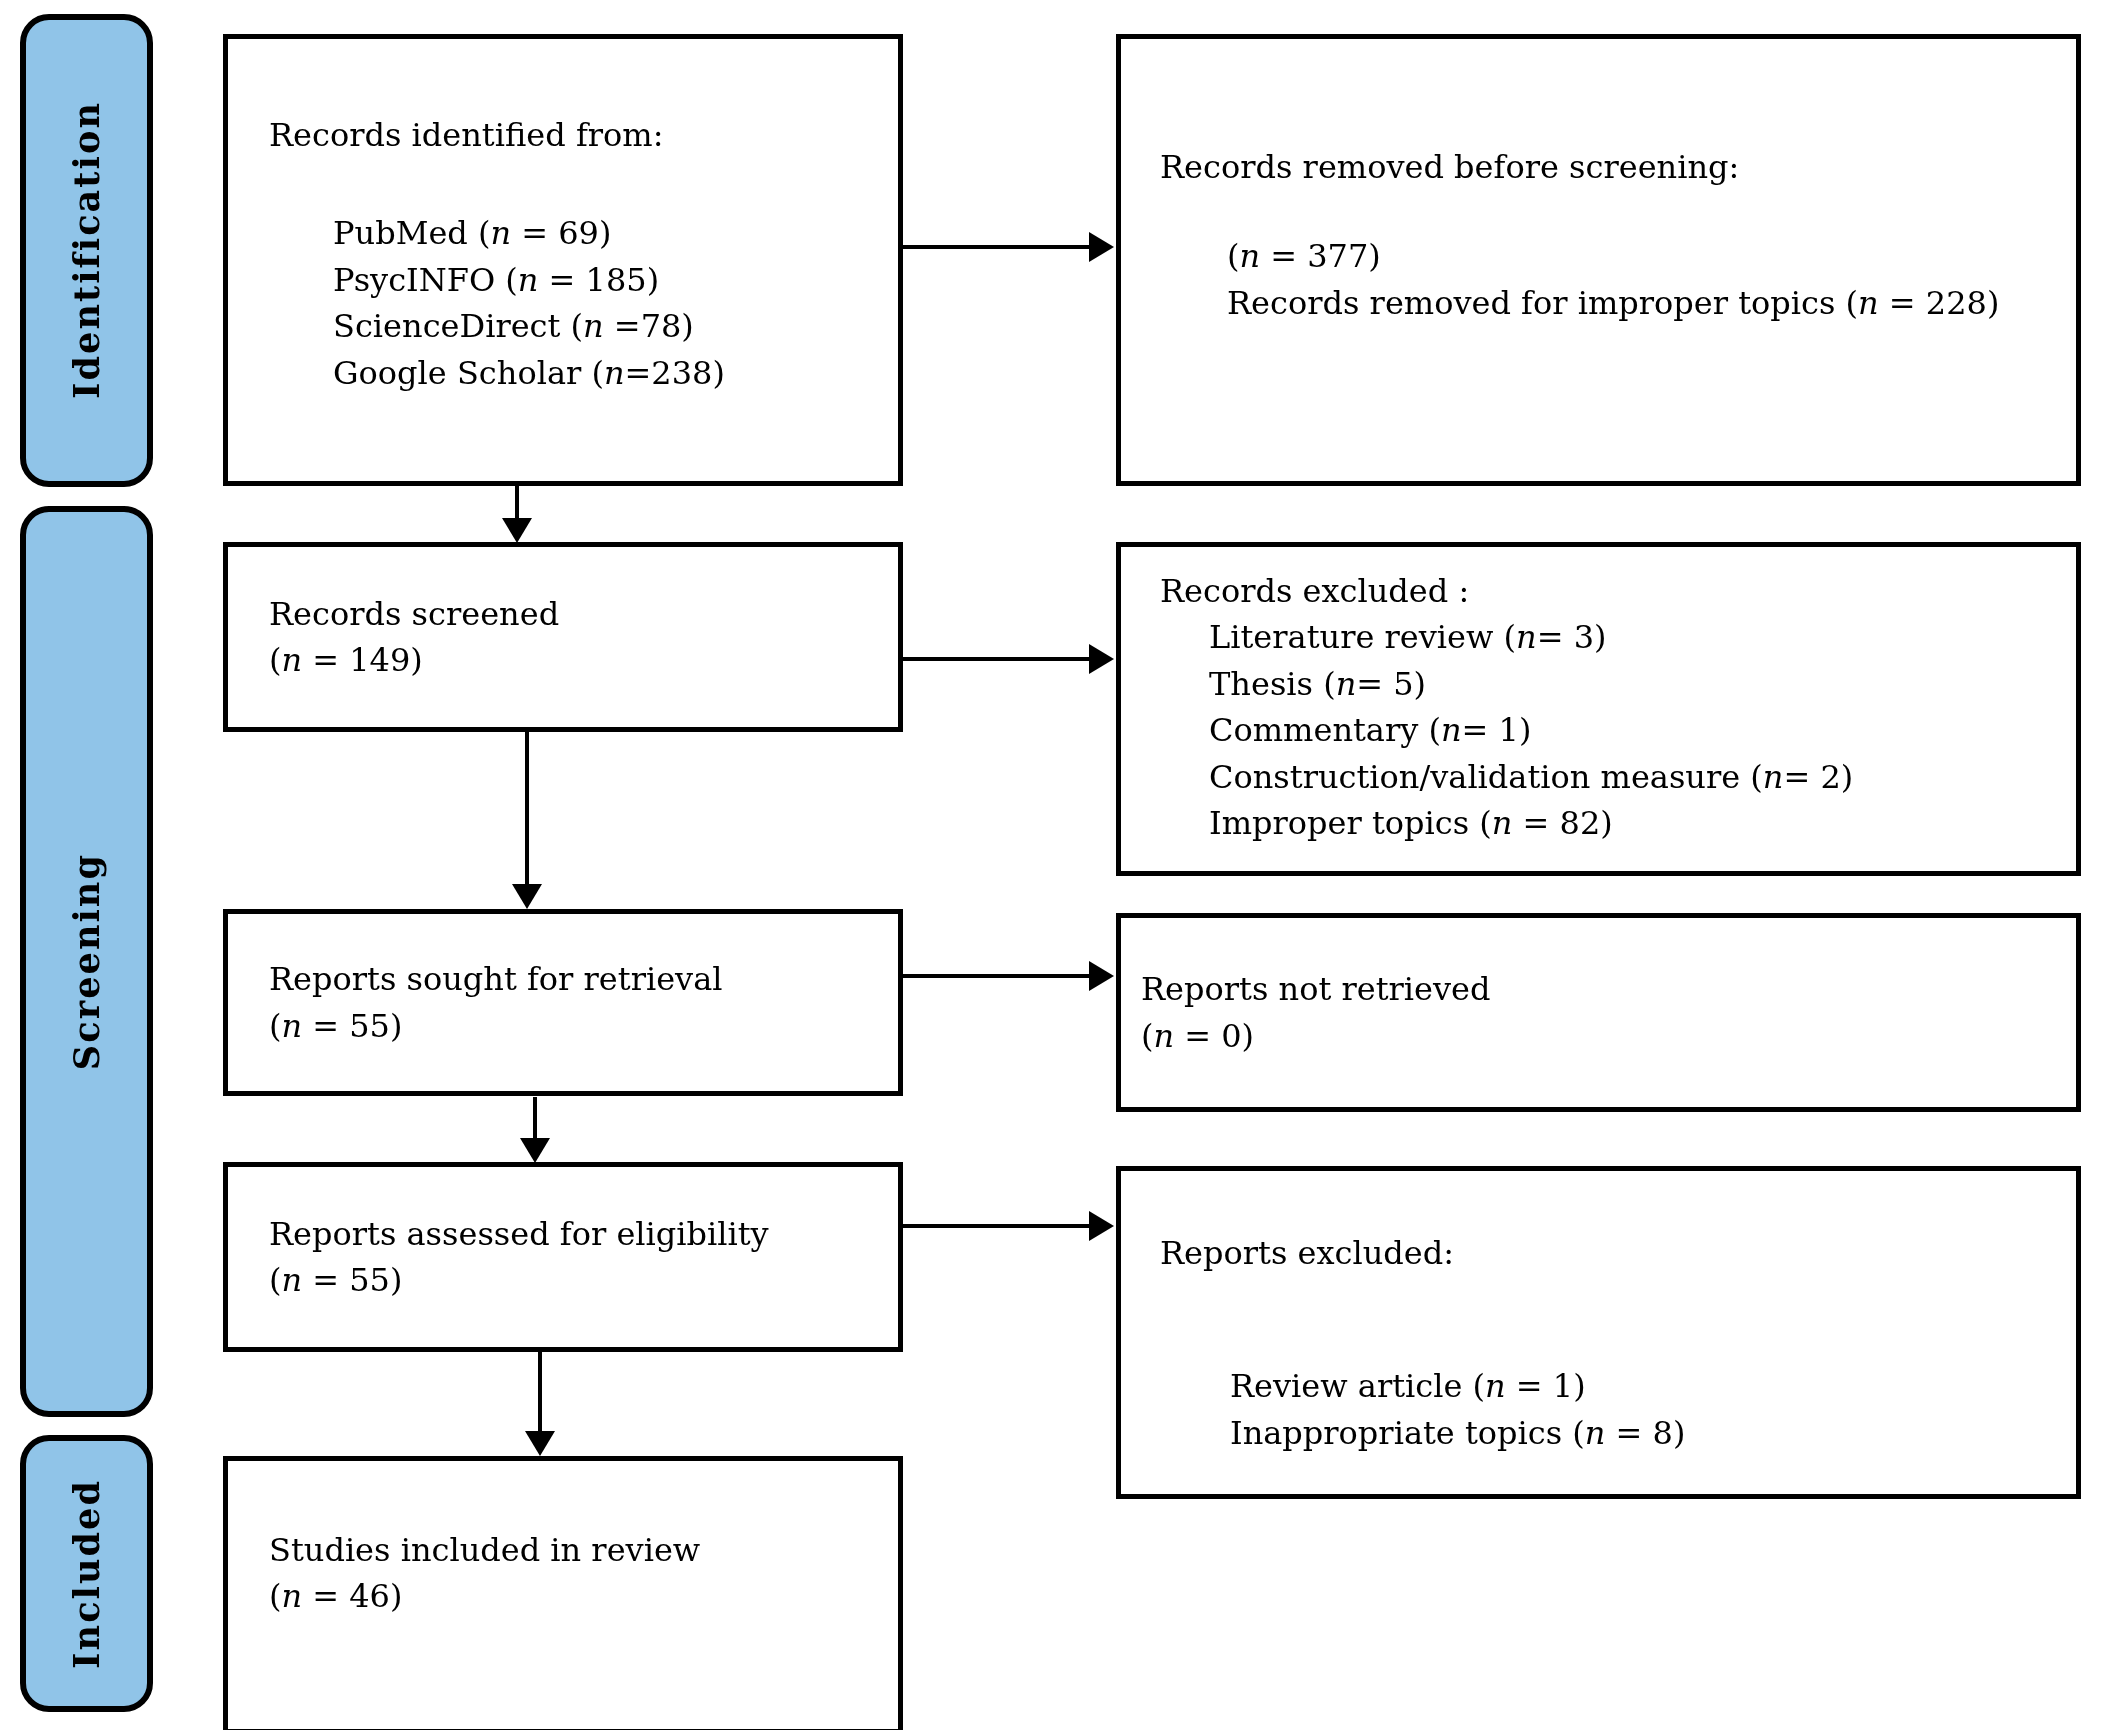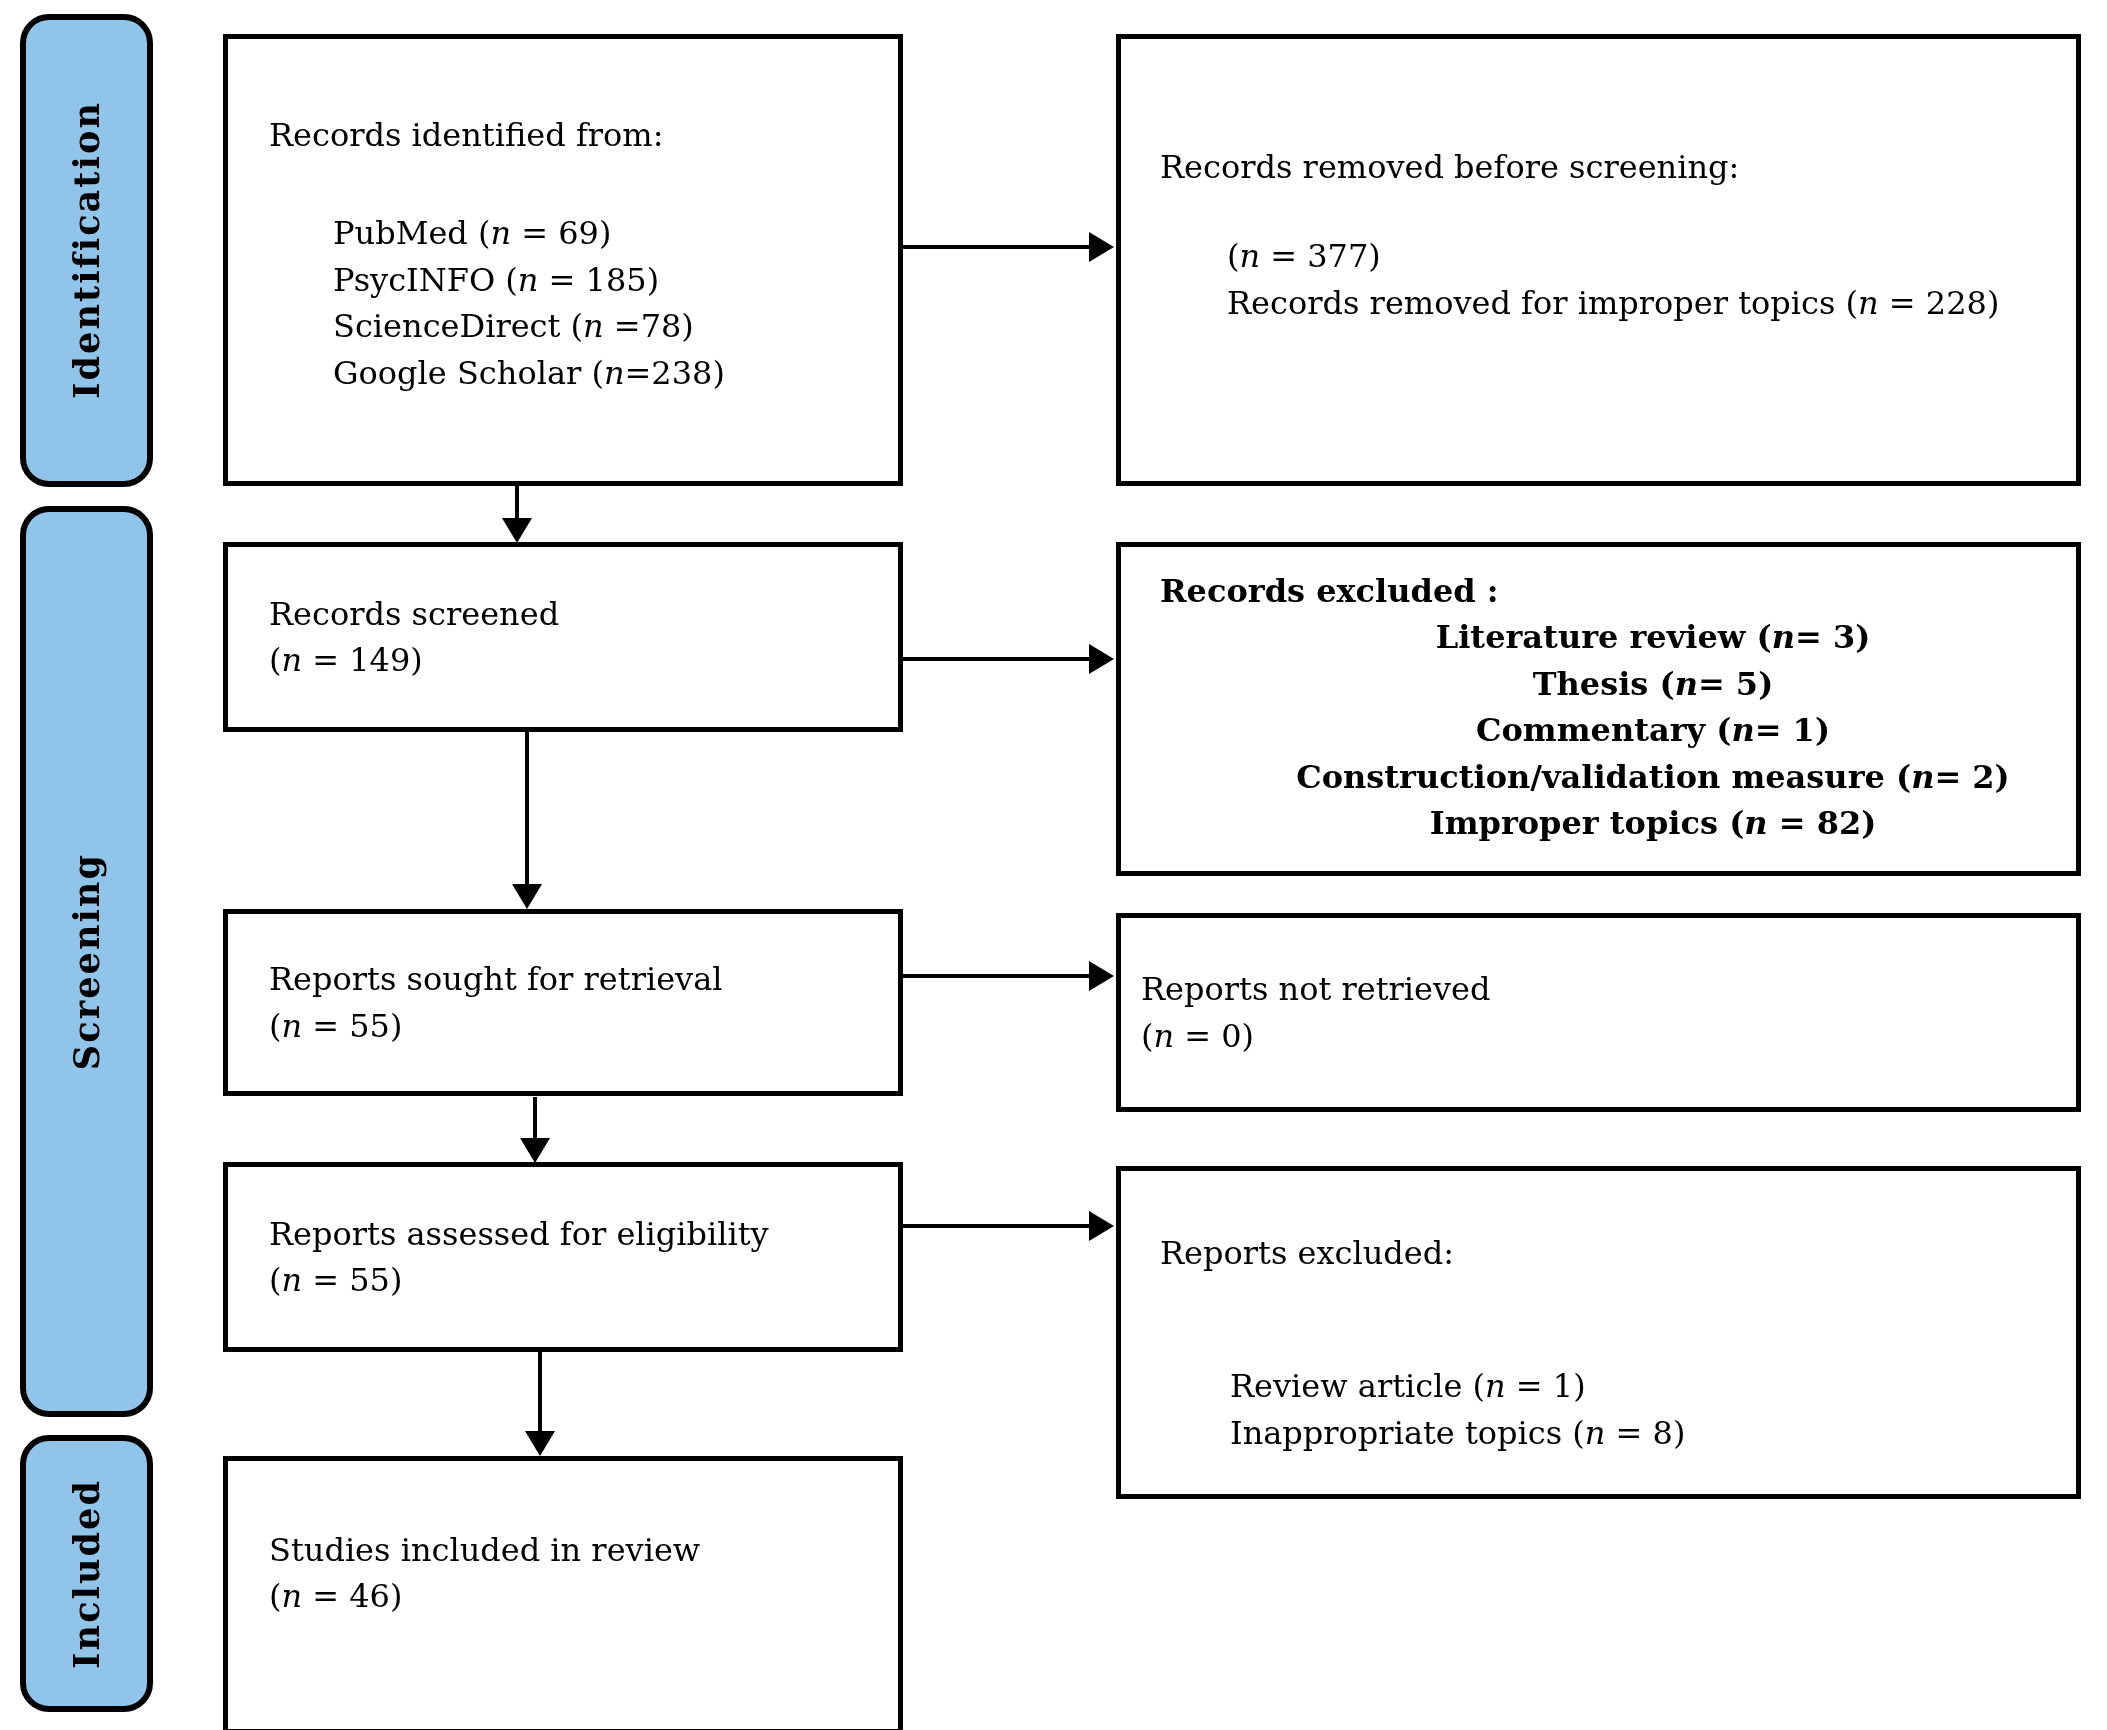--- a/index.html
+++ b/index.html
@@ -55,22 +55,22 @@
 
   #box-identified { left: 223px; top: 34px;  width: 680px;  height: 452px; padding: 73px 21px 0 41px; }
   #box-identified .list { margin: 52px 0 0 64px; }
 
   #box-removed    { left: 1116px; top: 34px; width: 965px; height: 452px; padding: 105px 28px 0 39px; }
   #box-removed .list { margin: 43px 0 0 67px; }
 
   #box-screened   { left: 223px; top: 542px; width: 680px; height: 190px;
                     display: flex; flex-direction: column; justify-content: center; padding-left: 41px; }
 
-  #box-rec-excluded { left: 1116px; top: 542px; width: 965px; height: 334px; padding: 21px 21px 0 39px; font-weight: bold; }
-  #box-rec-excluded .list { margin: 0 0 0 91px; text-align: center; }
+  #box-rec-excluded { left: 1116px; top: 542px; width: 965px; height: 334px; padding: 21px 21px 0 39px; }
+  #box-rec-excluded .list { margin: 0 0 0 49px; }
 
   #box-sought     { left: 223px; top: 909px; width: 680px; height: 187px;
                     display: flex; flex-direction: column; justify-content: center; padding-left: 41px; }
 
   #box-not-retrieved { left: 1116px; top: 913px; width: 965px; height: 199px;
                     display: flex; flex-direction: column; justify-content: center; padding-left: 20px; }
 
   #box-assessed   { left: 223px; top: 1162px; width: 680px; height: 190px;
                     display: flex; flex-direction: column; justify-content: center; padding-left: 41px; }
 

